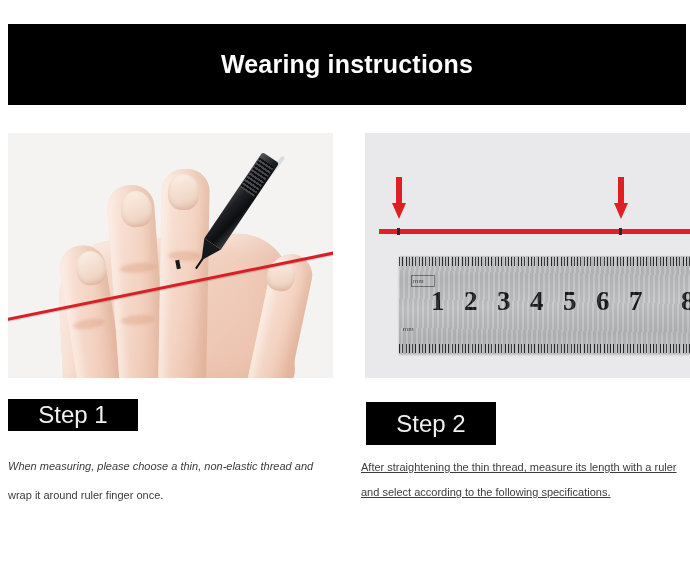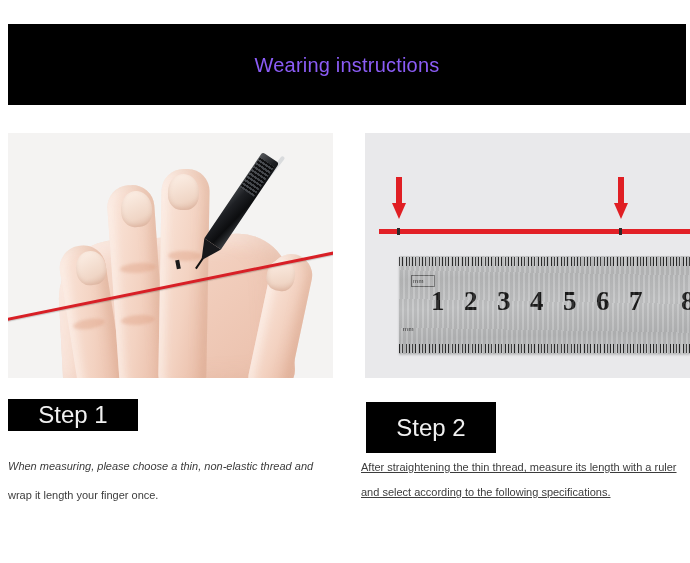--- a/index.html
+++ b/index.html
@@ -22,23 +22,23 @@
     left: 8px;
     top: 24px;
     width: 678px;
     height: 81px;
     background: #000000;
     display: flex;
     align-items: center;
     justify-content: center;
   }
   .banner-title {
-    color: #8b5cf6;
-    font-size: 20px;
-    font-weight: 400;
+    color: #ffffff;
+    font-size: 25px;
+    font-weight: 700;
     letter-spacing: 0.2px;
     line-height: 1;
   }
 
   
   .panel {
     position: absolute;
     top: 133px;
     width: 325px;
     height: 245px;
@@ -281,21 +281,21 @@
     align-items: center;
     justify-content: center;
   }
   .step-box span {
     color: #f0f0f0;
     font-size: 24px;
     font-weight: 400;
     line-height: 1;
   }
   .step1-box { left: 8px;   top: 399px; width: 130px; height: 32px; }
-  .step2-box { left: 366px; top: 402px; width: 130px; height: 51px; }
+  .step2-box { left: 366px; top: 402px; width: 130px; height: 43px; }
 
   
   .copy {
     position: absolute;
     color: #3c3c3c;
     white-space: nowrap;
   }
   .c1a { left: 8px;   top: 460px; font-size: 11px; font-style: italic; }
   .c1b { left: 8px;   top: 489px; font-size: 11px; }
   .c2a { left: 361px; top: 461px; font-size: 11px; text-decoration: underline; }
@@ -371,19 +371,19 @@
         <span style="left:282px">8</span>
       </div>
     </div>
   </div>
 </div>
 
 <div class="step-box step1-box">
   <span>Step 1</span>
 </div>
 <div class="copy c1a">When measuring, please choose a thin, non-elastic thread and</div>
-<div class="copy c1b">wrap it length your finger once.</div>
+<div class="copy c1b">wrap it around ruler finger once.</div>
 
 <div class="step-box step2-box">
   <span>Step 2</span>
 </div>
 <div class="copy c2a">After straightening the thin thread, measure its length with a ruler</div>
 <div class="copy c2b">and select according to the following specifications.</div>
 
 </body></html>

